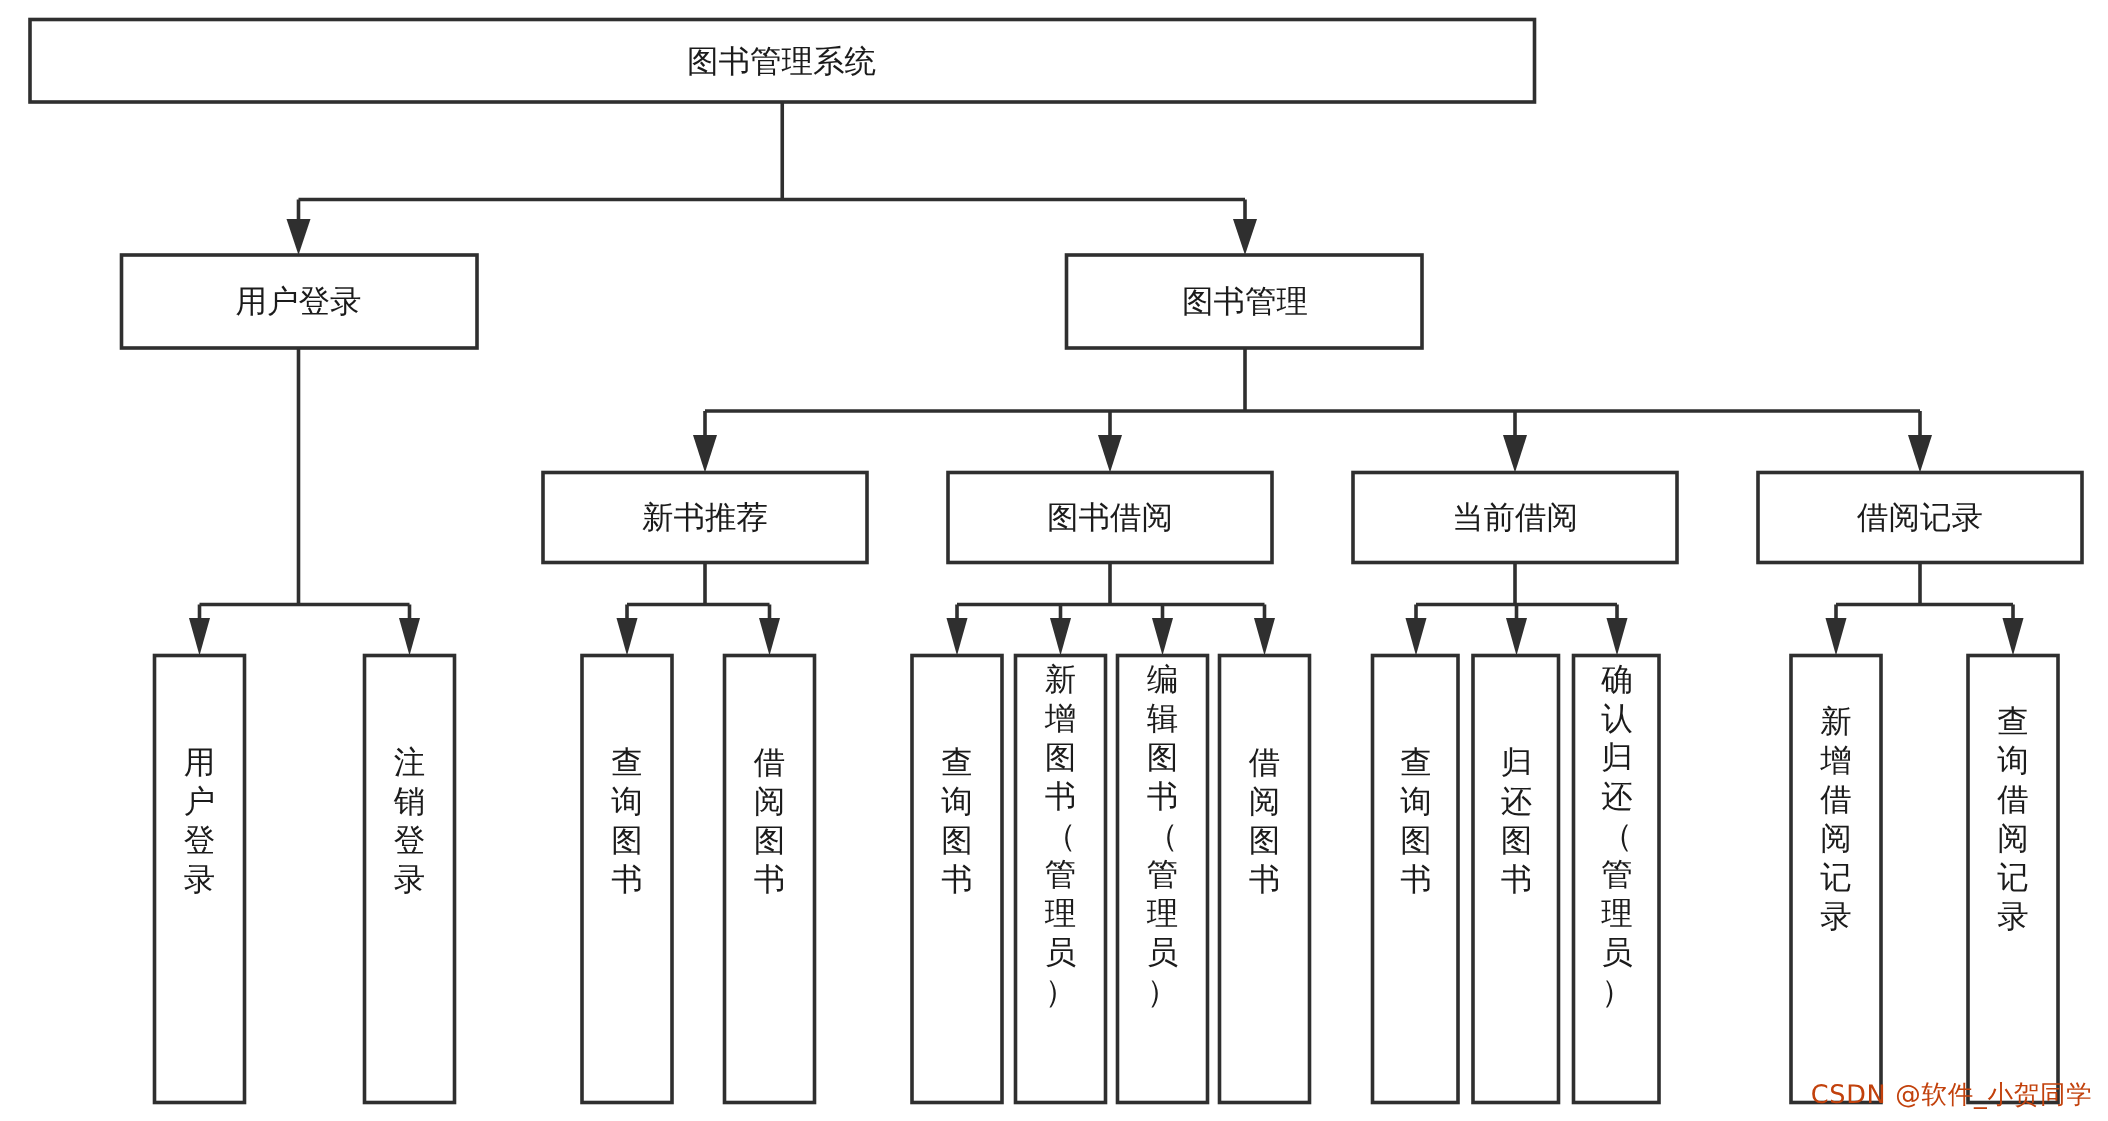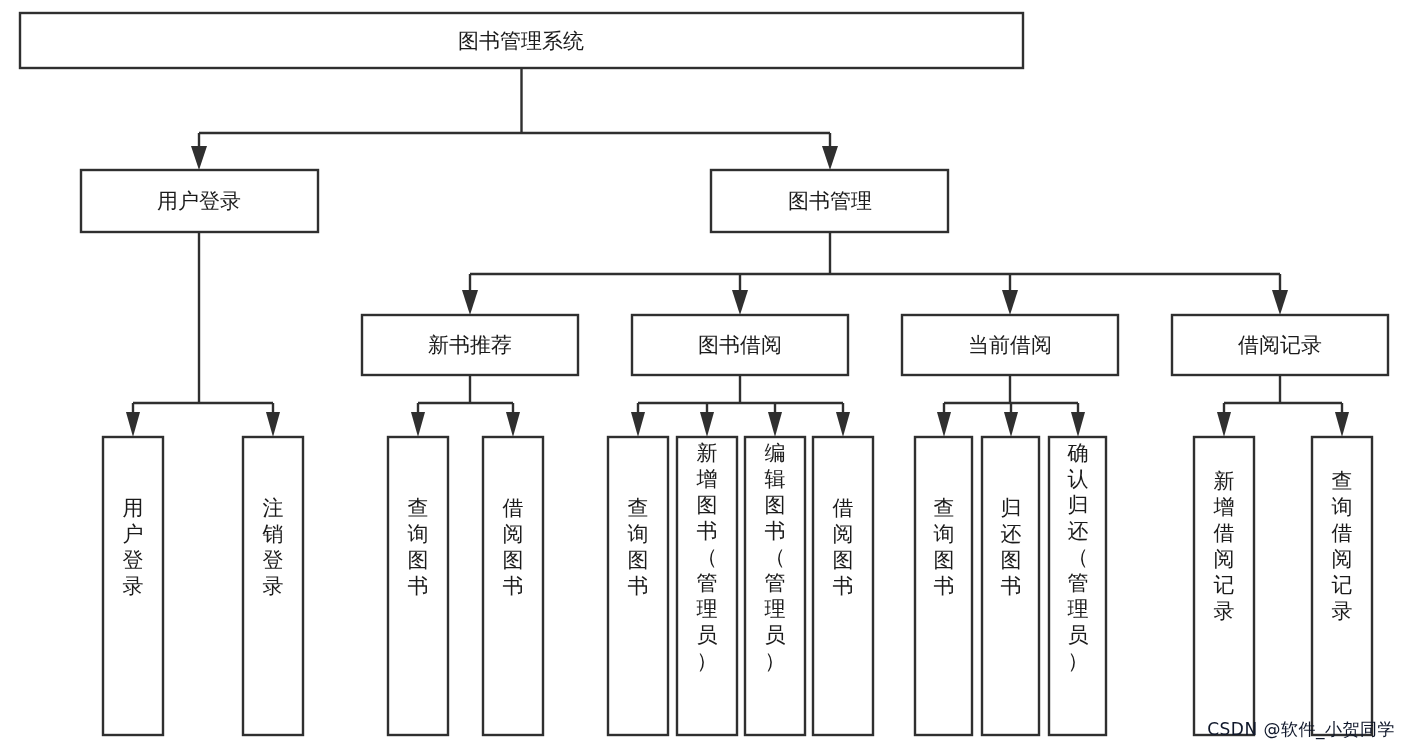--- a/index.html
+++ b/index.html
@@ -52,21 +52,21 @@
     font-family: "DejaVu Sans", "Liberation Sans", sans-serif;
     font-size: 21px;
     text-anchor: middle;
   }
   .watermark {
     position: absolute;
     right: 10px;
     bottom: 6px;
     font-family: "DejaVu Sans", "Liberation Sans", sans-serif;
     font-size: 17px;
-    color: #0f172a;
+    color: #c2410c;
     letter-spacing: 0.5px;
     white-space: nowrap;
     user-select: none;
   }
 </style>
 </head>
 <body>
 
 <div id="diagram-root">
   <svg id="flowchart" viewBox="0 0 1405 747" xmlns="http://www.w3.org/2000/svg">

